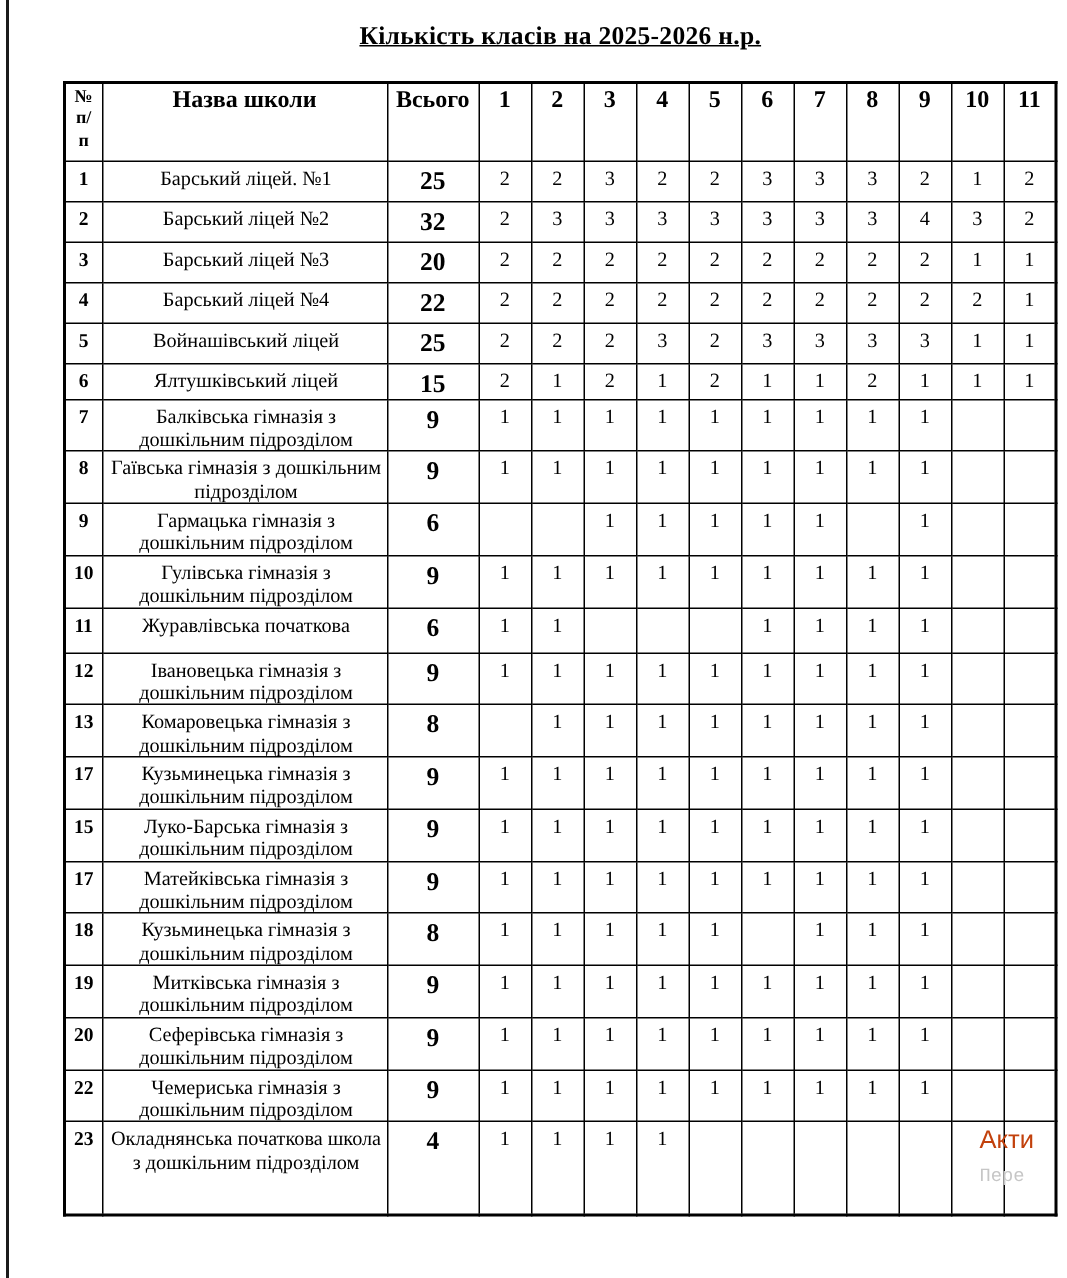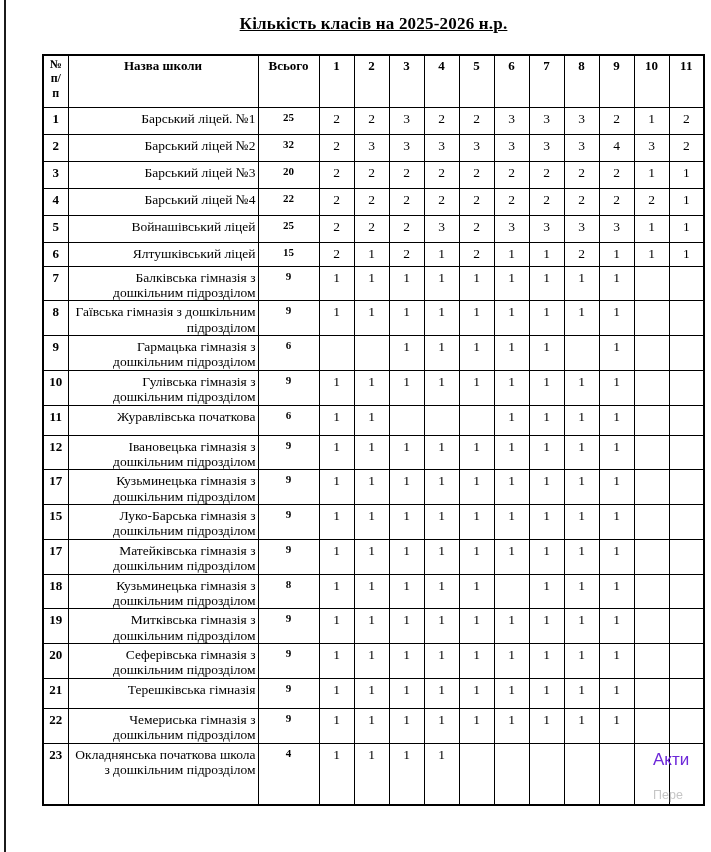--- a/index.html
+++ b/index.html
@@ -33,45 +33,45 @@
   }
   .classes th, .classes td {
     border:1px solid #000;
     vertical-align:top;
     overflow:hidden;
     padding:0;
   }
   .classes thead tr { height:52px; }
   .classes th {
     font-weight:bold;
-    font-size:13px;
+    font-size:16px;
     text-align:center;
     padding-top:2px;
   }
   .classes th.num-h {
     font-size:12px;
     line-height:1.2;
     white-space:pre-line;
     padding-top:1px;
   }
   td.num   { text-align:center; font-weight:bold; font-size:13px;   padding-top:3px; }
-  td.name  { text-align:right;   font-size:13.5px; line-height:1.14; padding:3px 2px 0 4px; }
-  td.total { text-align:center; font-weight:bold; font-size:11px; padding-top:3px; }
+  td.name  { text-align:center;   font-size:13.5px; line-height:1.14; padding:3px 2px 0 4px; }
+  td.total { text-align:center; font-weight:bold; font-size:17px; padding-top:3px; }
   td.grade { text-align:center; font-size:13.5px; padding-top:3px; }
   tr.h27 { height:27px; }
   tr.h24 { height:24px; }
   tr.h30 { height:30px; }
   tr.h62 { height:62px; }
   .watermark {
     position:absolute; left:653px; top:750px;
     font-family:"Liberation Sans", sans-serif;
     white-space:nowrap;
   }
-  .wm-line1 { font-size:17px;  color:#6d28d9; }
-  .wm-line2 { font-size:12.5px; color:#c6c6c6; margin-top:18px; }
+  .wm-line1 { font-size:17px;  color:#c2410c; }
+  .wm-line2 { font-size:12.5px; color:#c6c6c6; margin-top:7px;font-family:Liberation Mono, monospace; }
 </style>
 </head>
 <body>
 
 <div class="page-edge-line"></div>
 
 <div class="doc-title">Кількість класів на 2025-2026 н.р.</div>
 
 <table class="classes">
   <colgroup>
@@ -297,20 +297,36 @@
         <td class="grade">1</td>
         <td class="grade">1</td>
         <td class="grade">1</td>
         <td class="grade">1</td>
         <td class="grade">1</td>
         <td class="grade">1</td>
         <td class="grade"></td>
         <td class="grade"></td>
       </tr>
       <tr class="h30">
+        <td class="num">13</td>
+        <td class="name">Комаровецька гімназія з дошкільним підрозділом</td>
+        <td class="total">8</td>
+        <td class="grade"></td>
+        <td class="grade">1</td>
+        <td class="grade">1</td>
+        <td class="grade">1</td>
+        <td class="grade">1</td>
+        <td class="grade">1</td>
+        <td class="grade">1</td>
+        <td class="grade">1</td>
+        <td class="grade">1</td>
+        <td class="grade"></td>
+        <td class="grade"></td>
+      </tr>
+      <tr class="h30">
         <td class="num">17</td>
         <td class="name">Кузьминецька гімназія з дошкільним підрозділом</td>
         <td class="total">9</td>
         <td class="grade">1</td>
         <td class="grade">1</td>
         <td class="grade">1</td>
         <td class="grade">1</td>
         <td class="grade">1</td>
         <td class="grade">1</td>
         <td class="grade">1</td>
@@ -379,36 +395,20 @@
         <td class="grade">1</td>
         <td class="grade">1</td>
         <td class="grade">1</td>
         <td class="grade">1</td>
         <td class="grade"></td>
         <td class="grade"></td>
       </tr>
       <tr class="h30">
         <td class="num">20</td>
         <td class="name">Сеферівська гімназія з дошкільним підрозділом</td>
-        <td class="total">9</td>
-        <td class="grade">1</td>
-        <td class="grade">1</td>
-        <td class="grade">1</td>
-        <td class="grade">1</td>
-        <td class="grade">1</td>
-        <td class="grade">1</td>
-        <td class="grade">1</td>
-        <td class="grade">1</td>
-        <td class="grade">1</td>
-        <td class="grade"></td>
-        <td class="grade"></td>
-      </tr>
-      <tr class="h30">
-        <td class="num">21</td>
-        <td class="name">Терешківська  гімназія</td>
         <td class="total">9</td>
         <td class="grade">1</td>
         <td class="grade">1</td>
         <td class="grade">1</td>
         <td class="grade">1</td>
         <td class="grade">1</td>
         <td class="grade">1</td>
         <td class="grade">1</td>
         <td class="grade">1</td>
         <td class="grade">1</td>

